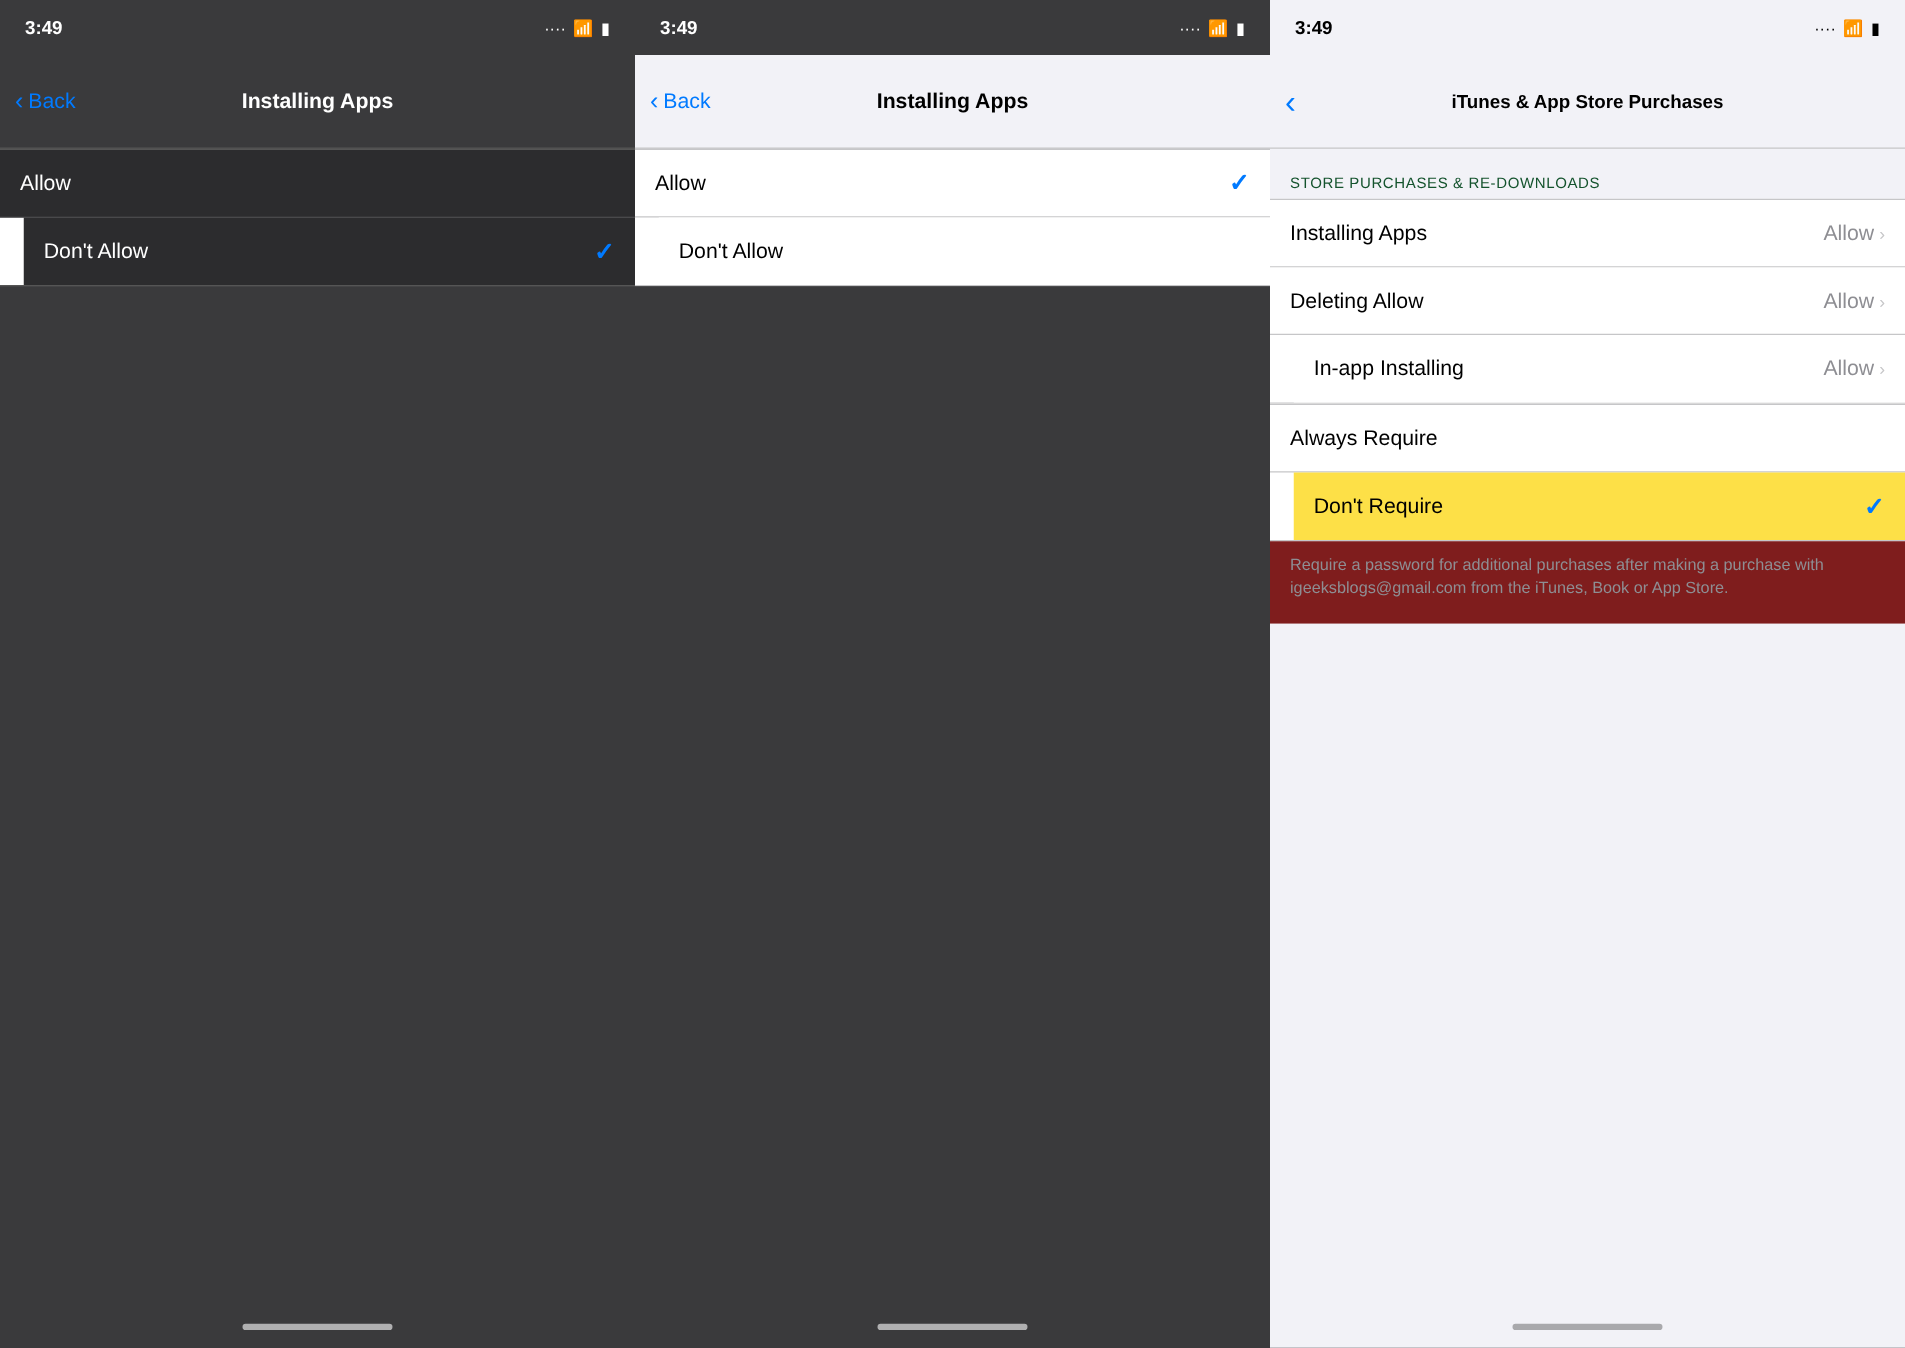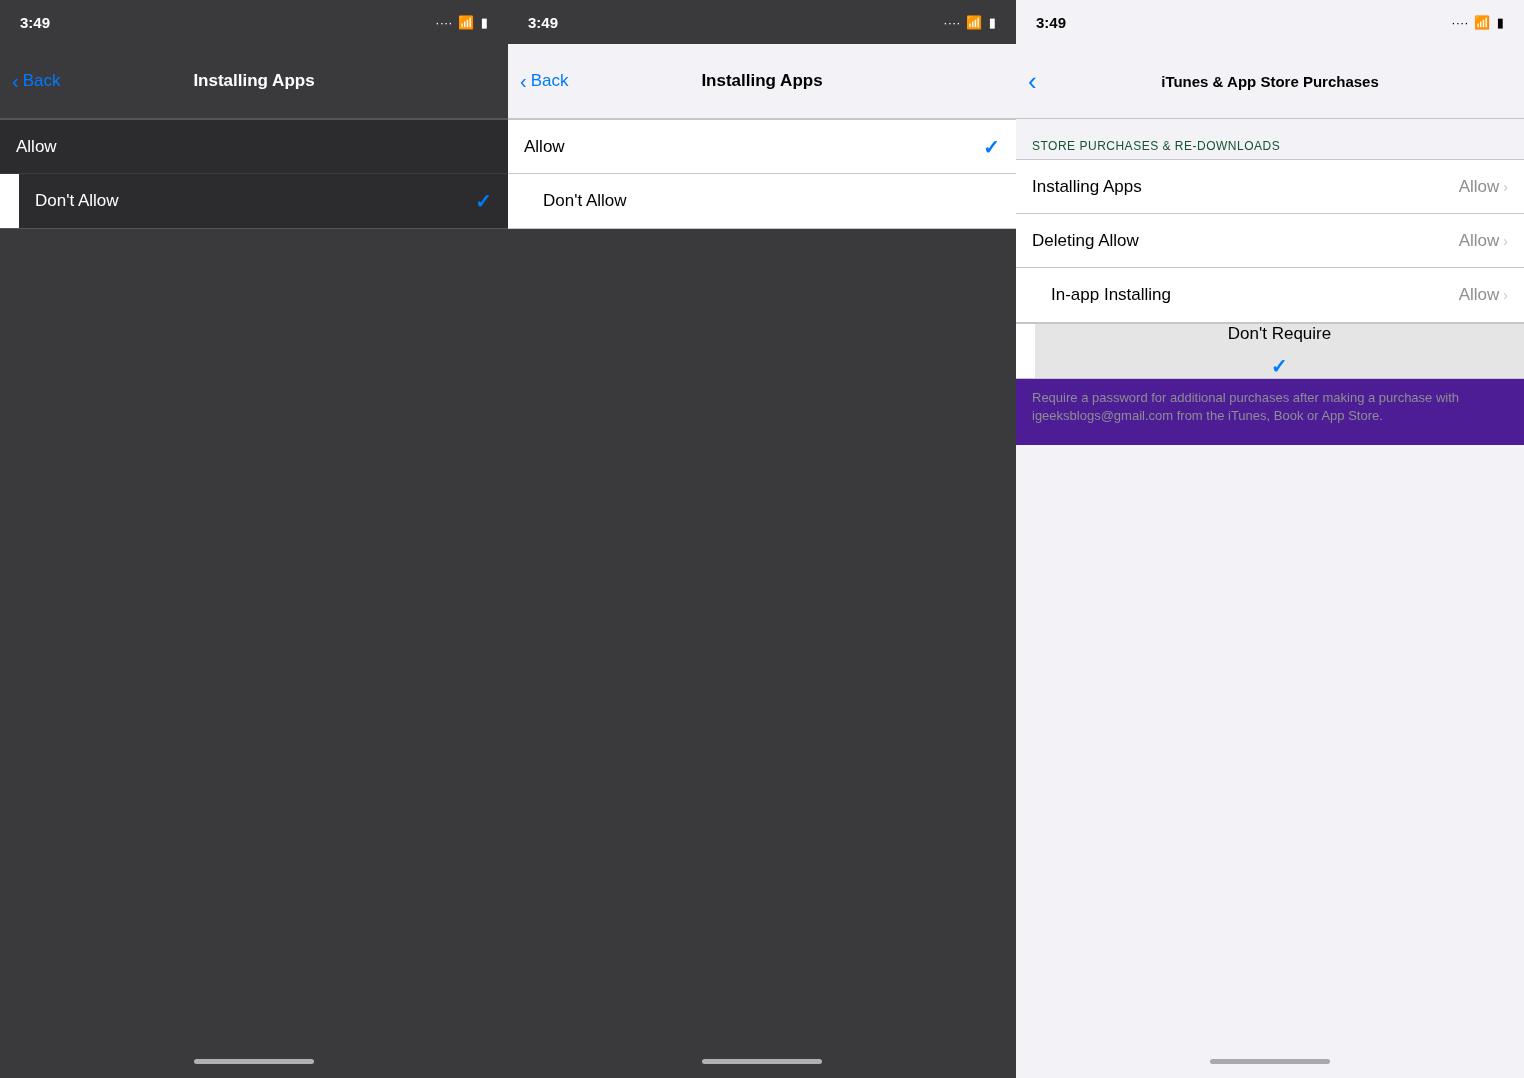--- a/index.html
+++ b/index.html
@@ -163,21 +163,21 @@
     }
     .list-item-right .chevron-right {
       font-size: 14px;
       color: #c6c6c8;
     }
 
     .section-footer {
       padding: 10px 16px 20px;
       font-size: 13px;
       color: #8e8e93;
-      background: #4c1d95;
+      background: #7f1d1d;
       line-height: 1.4;
     }
 
     
     .panel1 .status-bar {
       background: #3a3a3c;
     }
     .panel1 .nav-bar {
       background: #3a3a3c;
       border-bottom: 1px solid #555;
@@ -328,21 +328,25 @@
     <div class="list-item" style="background:#fff; border-bottom:none;">
       <span class="list-item-label">In-app Installing</span>
       <div class="list-item-right">
         <span>Allow</span>
         <span class="chevron-right">›</span>
       </div>
     </div>
   </div>
 
   <div class="list-section">
-    <div class="list-item" style="background:#e5e5e5; border-bottom:none;flex-direction:column;">
+    <div class="list-item" style="background:#fff;">
+      <span class="list-item-label">Always Require</span>
+      <span class="checkmark" style="visibility:hidden;">✓</span>
+    </div>
+    <div class="list-item" style="background:#fde047; border-bottom:none;">
       <span class="list-item-label">Don't Require</span>
       <span class="checkmark">✓</span>
     </div>
   </div>
 
   <div class="section-footer">Require a password for additional purchases after making a purchase with igeeksblogs@gmail.com from the iTunes, Book or App Store.</div>
 
   <div class="dark-fill" style="background:#f2f2f7;"></div>
   <div class="home-indicator" style="background:#f2f2f7;">
     <div class="home-bar" style="background:rgba(0,0,0,0.3);"></div>

